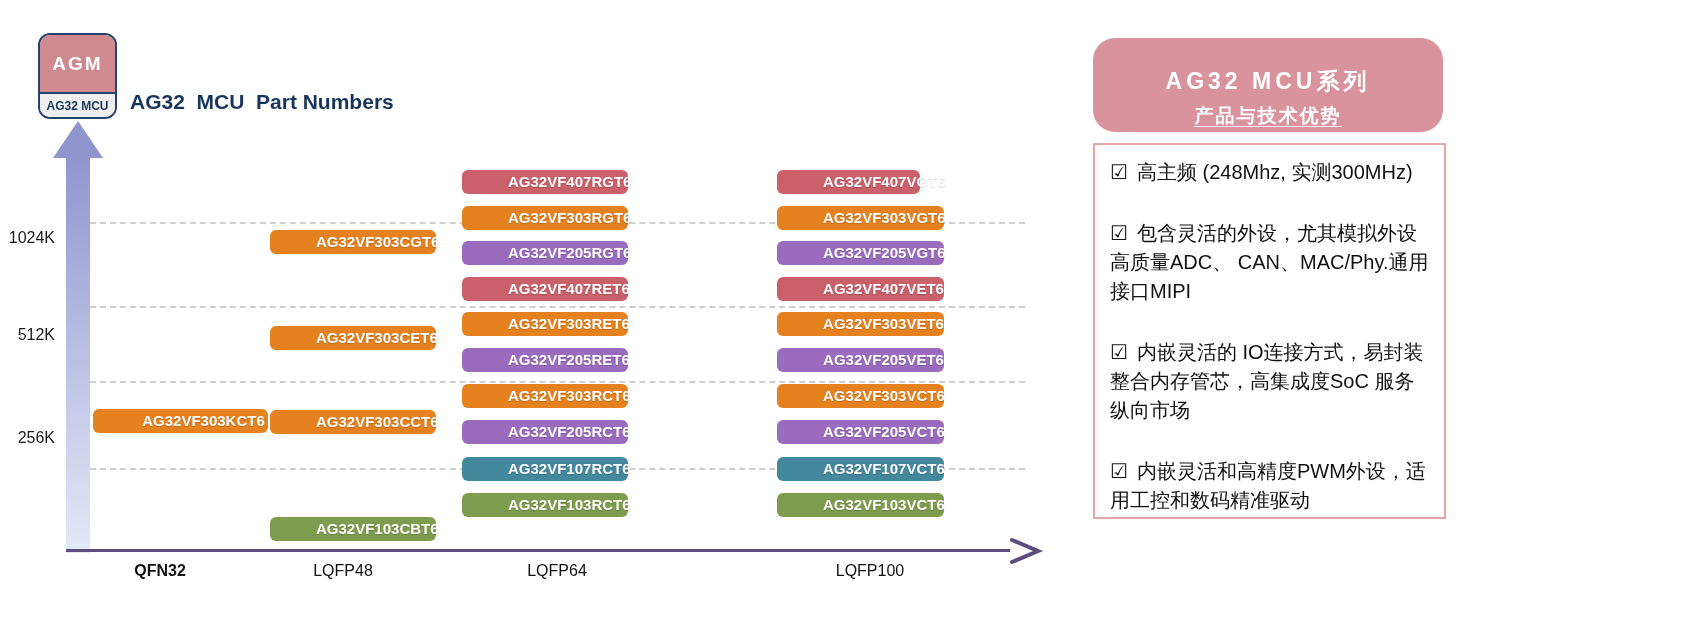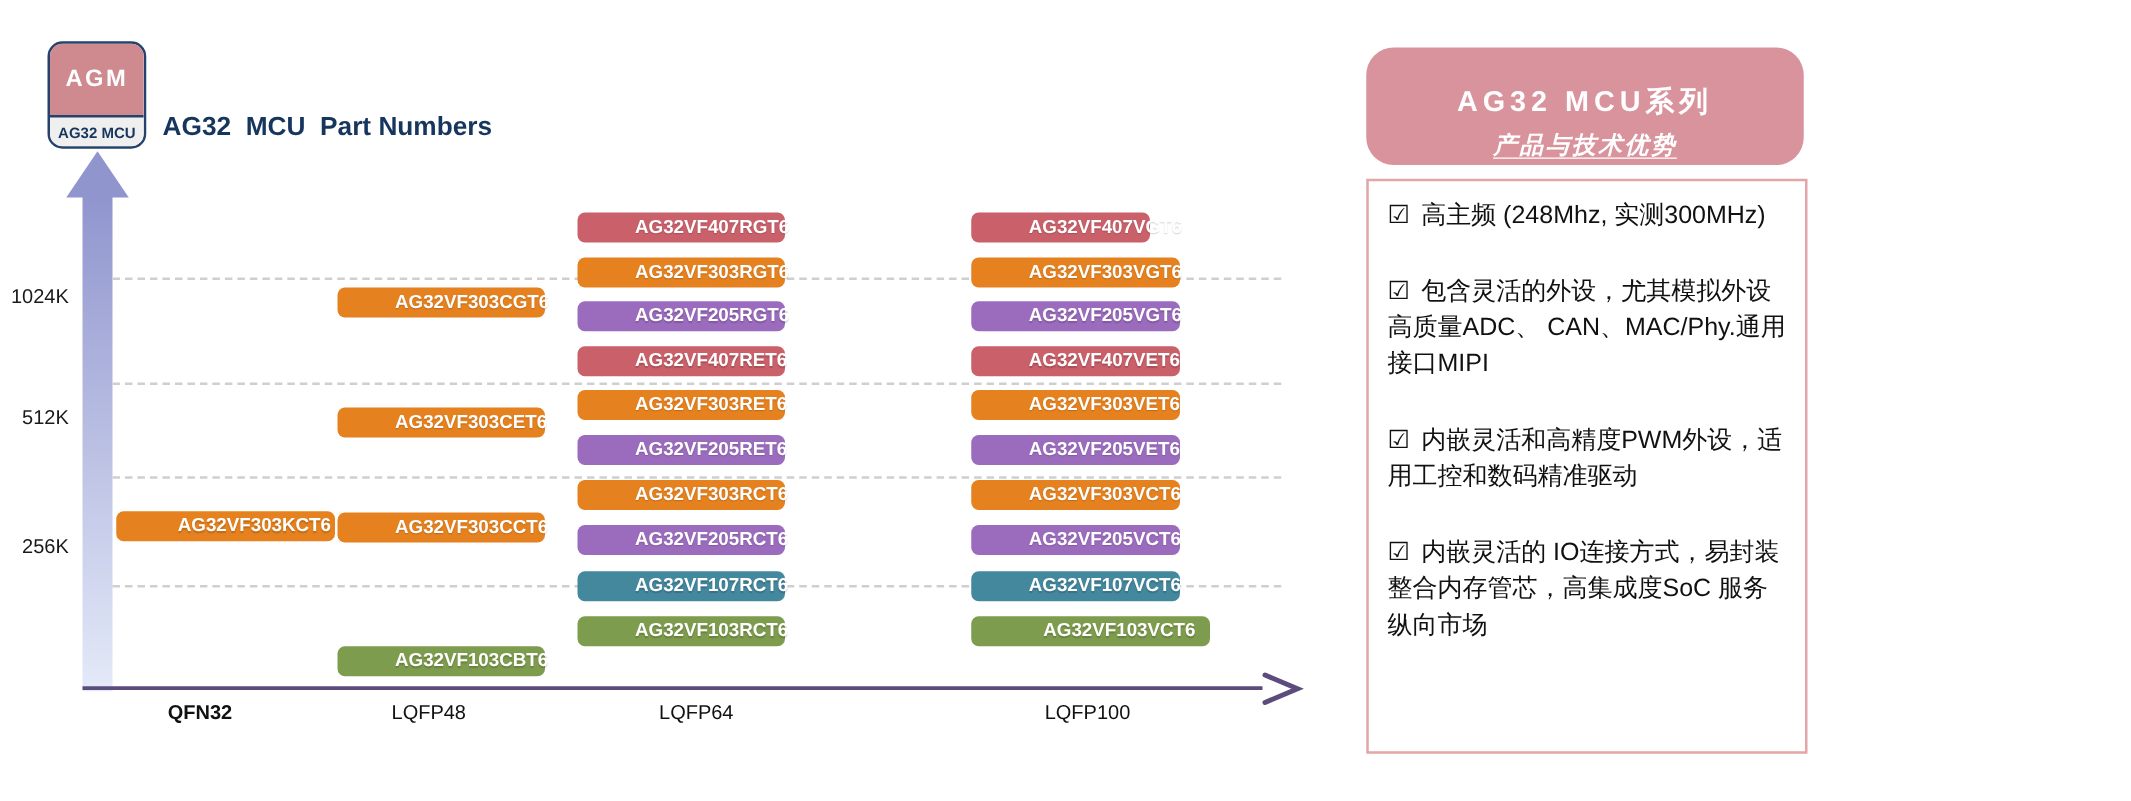--- a/index.html
+++ b/index.html
@@ -45,23 +45,23 @@
   .chip[data-family="f205"]{background:var(--f205,#9b6cbe);}
   .chip[data-family="f107"]{background:var(--f107,#44889e);}
   .chip[data-family="f103"]{background:var(--f103,#7e9c4d);}
 
   
   .panel-header{position:absolute;left:1093px;top:38px;width:350px;height:94px;
                 background:var(--panel_pink,#d9939d);border-radius:22px;
                 display:flex;flex-direction:column;align-items:center;justify-content:center;gap:6px;}
   .panel-header .l1{color:#fff;font-weight:bold;font-size:23px;letter-spacing:4px;margin-top:24px;}
   .panel-header .l2{color:#fff;font-weight:bold;font-size:19px;letter-spacing:2px;
-                    text-decoration:underline;text-underline-offset:4px;font-style:italic;}
+                    text-decoration:underline;text-underline-offset:4px;}
 
-  .feature-box{position:absolute;left:1093px;top:143px;width:353px;height:460px;
+  .feature-box{position:absolute;left:1093px;top:143px;width:353px;height:376px;
                border:2px solid var(--panel_border,#e2a6a6);box-sizing:border-box;
                background:#fff;padding:13px 12px 0 15px;}
   .feature{font-size:20px;line-height:29px;color:#111;margin:0 0 32px 0;}
   .feature .check-icon{margin-right:9px;}
 </style>
 </head>
 <body>
 
 <div id="stage">
 
@@ -108,37 +108,37 @@
 
   <div class="chip" style="left:777px;top:170px;width:143px" data-family="f407">AG32VF407VGT6</div>
   <div class="chip" style="left:777px;top:206px;width:167px" data-family="f303">AG32VF303VGT6</div>
   <div class="chip" style="left:777px;top:241px;width:167px" data-family="f205">AG32VF205VGT6</div>
   <div class="chip" style="left:777px;top:277px;width:167px" data-family="f407">AG32VF407VET6</div>
   <div class="chip" style="left:777px;top:312px;width:167px" data-family="f303">AG32VF303VET6</div>
   <div class="chip" style="left:777px;top:348px;width:167px" data-family="f205">AG32VF205VET6</div>
   <div class="chip" style="left:777px;top:384px;width:167px" data-family="f303">AG32VF303VCT6</div>
   <div class="chip" style="left:777px;top:420px;width:167px" data-family="f205">AG32VF205VCT6</div>
   <div class="chip" style="left:777px;top:457px;width:167px" data-family="f107">AG32VF107VCT6</div>
-  <div class="chip" style="left:777px;top:493px;width:191px" data-family="f103">AG32VF103VCT6</div>
+  <div class="chip" style="left:777px;top:493px;width:167px" data-family="f103">AG32VF103VCT6</div>
 
   <div class="x-axis-line"></div>
   <svg class="x-axis-arrow" width="40" height="30" viewBox="0 0 40 30">
     <polyline points="8,4 34,15 8,26" fill="none" stroke="#5c4b7d" stroke-width="4" stroke-linecap="round" stroke-linejoin="miter"></polyline>
   </svg>
 
   <div class="x-label bold" style="left:100px">QFN32</div>
   <div class="x-label" style="left:283px">LQFP48</div>
   <div class="x-label" style="left:497px">LQFP64</div>
   <div class="x-label" style="left:810px">LQFP100</div>
 
   <div class="panel-header">
     <div class="l1">AG32 MCU系列</div>
     <div class="l2">产品与技术优势</div>
   </div>
 
   <div class="feature-box">
     <p class="feature"><span class="check-icon">☑</span><span>高主频 (248Mhz, 实测300MHz)</span></p>
     <p class="feature"><span class="check-icon">☑</span><span>包含灵活的外设，尤其模拟外设高质量ADC、 CAN、MAC/Phy.通用接口MIPI</span></p>
+    <p class="feature"><span class="check-icon">☑</span><span>内嵌灵活的 IO连接方式，易封装整合内存管芯，高集成度SoC 服务纵向市场</span></p>
     <p class="feature"><span class="check-icon">☑</span><span>内嵌灵活和高精度PWM外设，适用工控和数码精准驱动</span></p>
-    <p class="feature"><span class="check-icon">☑</span><span>内嵌灵活的 IO连接方式，易封装整合内存管芯，高集成度SoC 服务纵向市场</span></p>
   </div>
 
 </div>
 
 </body></html>

